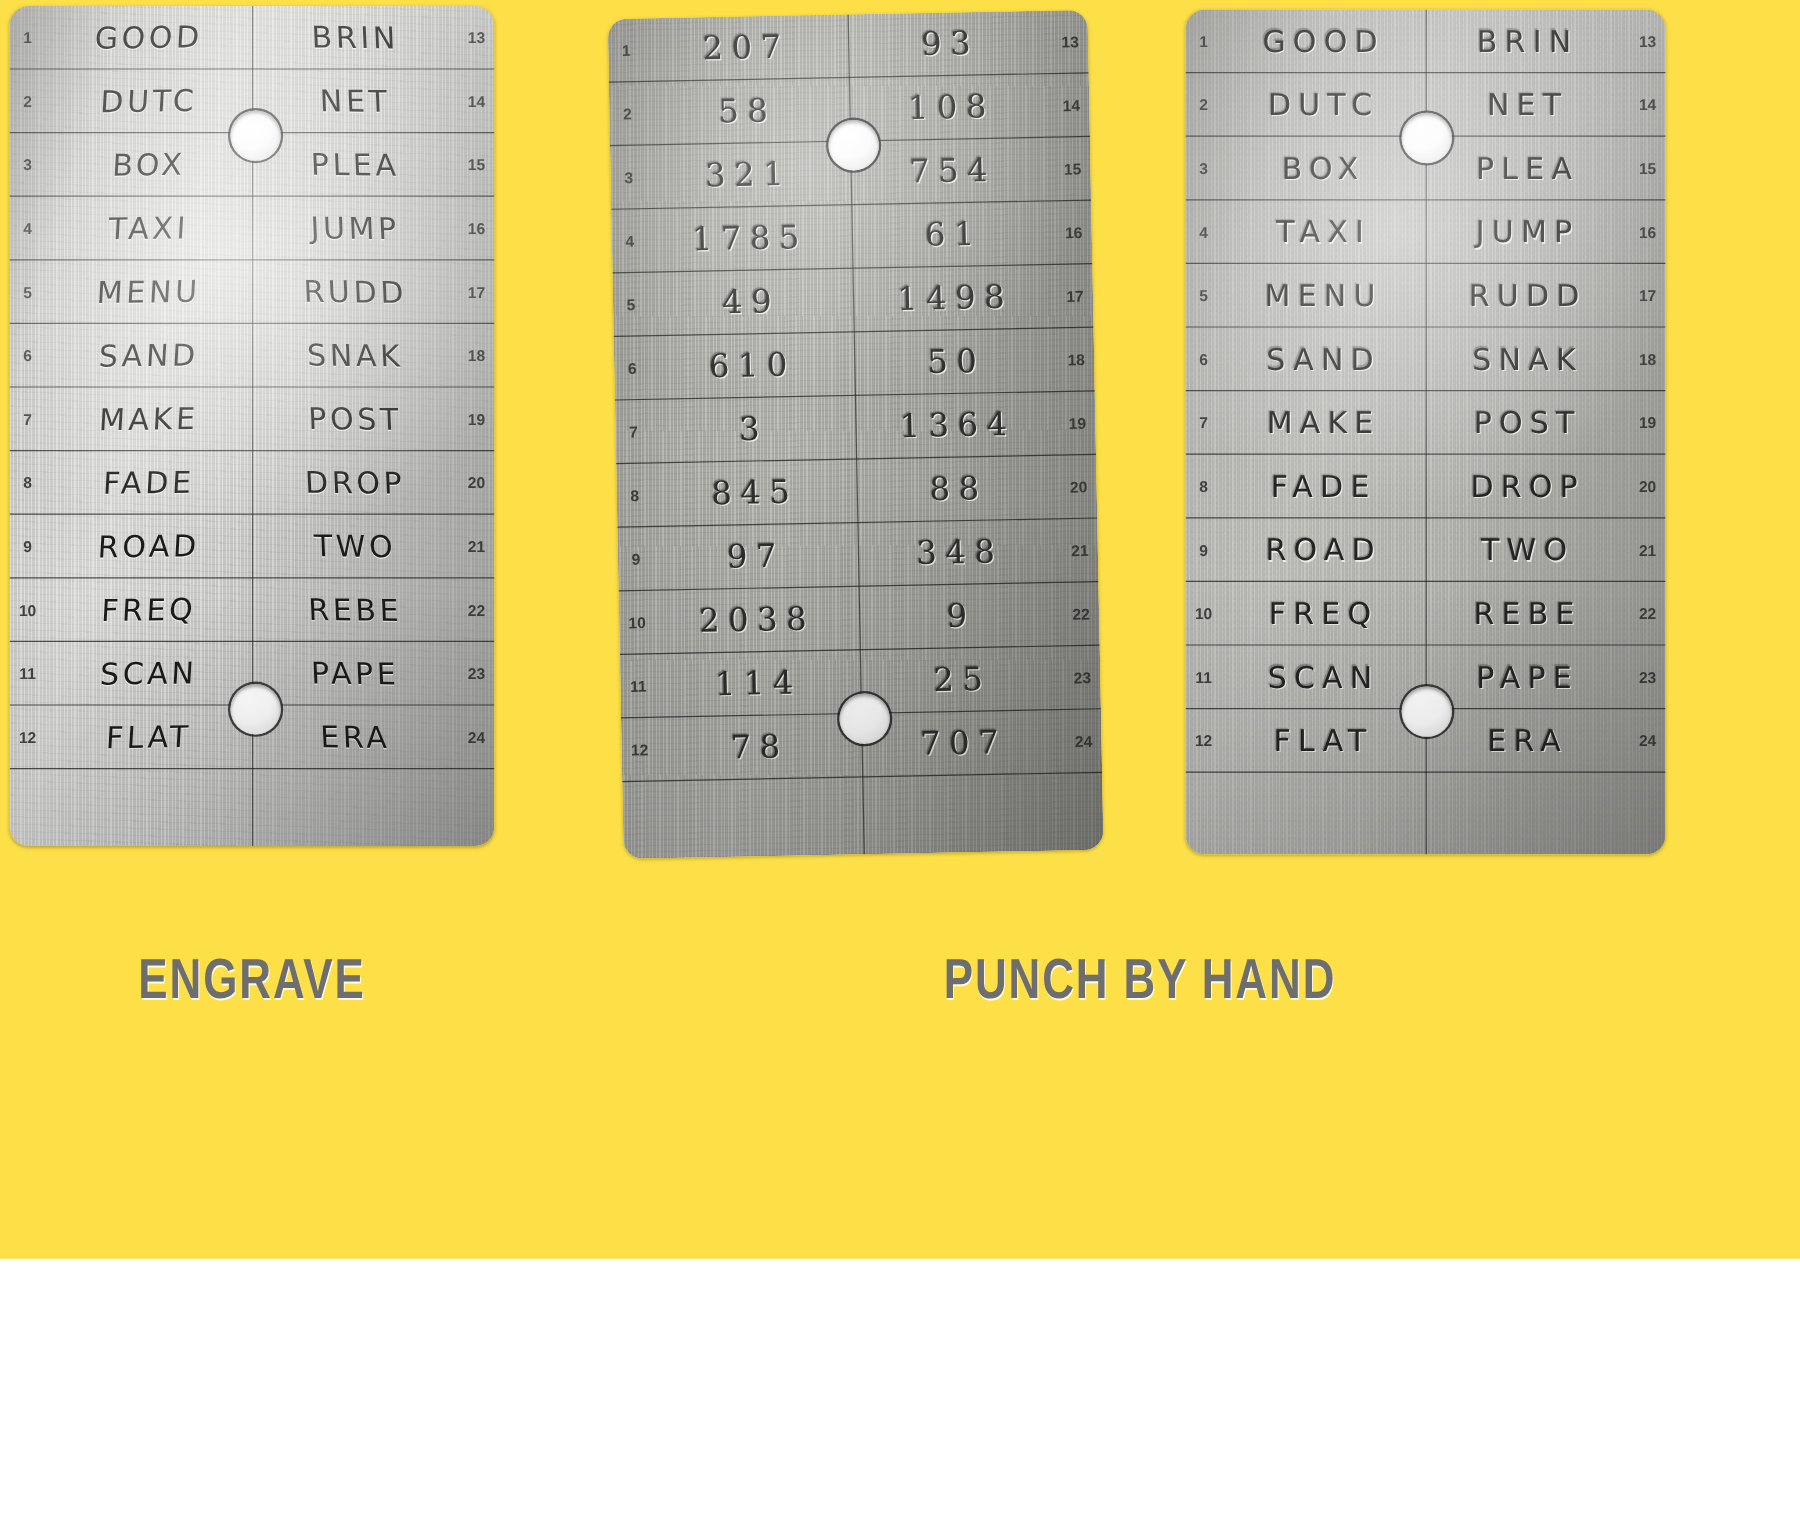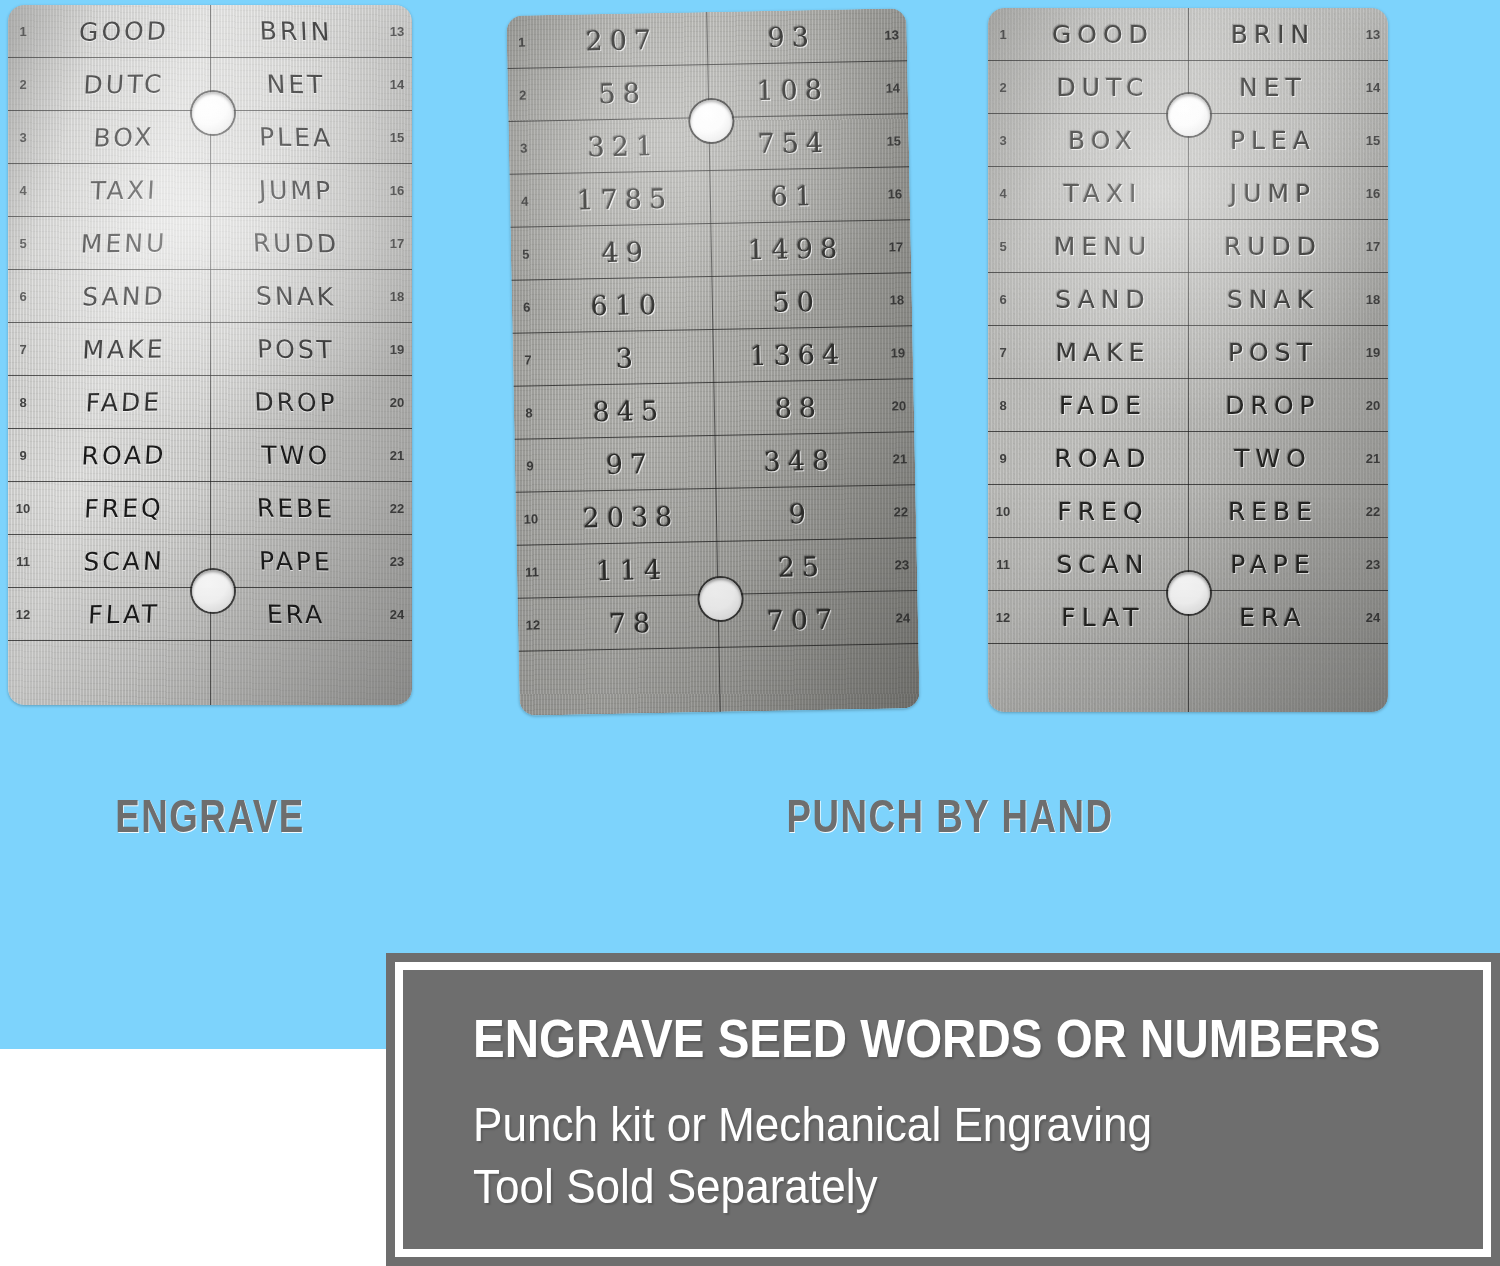--- a/index.html
+++ b/index.html
@@ -8,21 +8,21 @@
     margin: 0; padding: 0;
     width: 1500px; height: 1266px;
     background: #ffffff;
     font-family: "Liberation Sans", sans-serif;
     overflow: hidden;
   }
   #stage {
     position: relative;
     width: 1500px;
     height: 1049px;
-    background: #7dd3fc;
+    background: #fde047;
   }
 
   
   .plate {
     position: absolute;
     border-radius: 16px;
     overflow: hidden;
     box-shadow: 0 1px 3px rgba(0,0,0,.25);
   }
   .plate-surface {
@@ -511,23 +511,14 @@
       </div>
     </div>
     <div class="hole" style="left:180px; top:86px;  width:42px; height:42px;"></div>
     <div class="hole" style="left:180px; top:564px; width:42px; height:42px;"></div>
     <div class="sheen"></div>
   </div>
 
   <div class="caption" style="left:0px; top:788px; width:420px;">ENGRAVE</div>
   <div class="caption" style="left:600px; top:788px; width:700px;">PUNCH BY HAND</div>
 
-  <div id="banner">
-    <div id="banner-white">
-      <div id="banner-inner">
-        <div class="banner-h1">ENGRAVE SEED WORDS OR NUMBERS</div>
-        <div class="banner-l2">Punch kit or Mechanical Engraving</div>
-        <div class="banner-l3">Tool Sold Separately</div>
-      </div>
-    </div>
-  </div>
 
 </div>
 
 </body></html>

